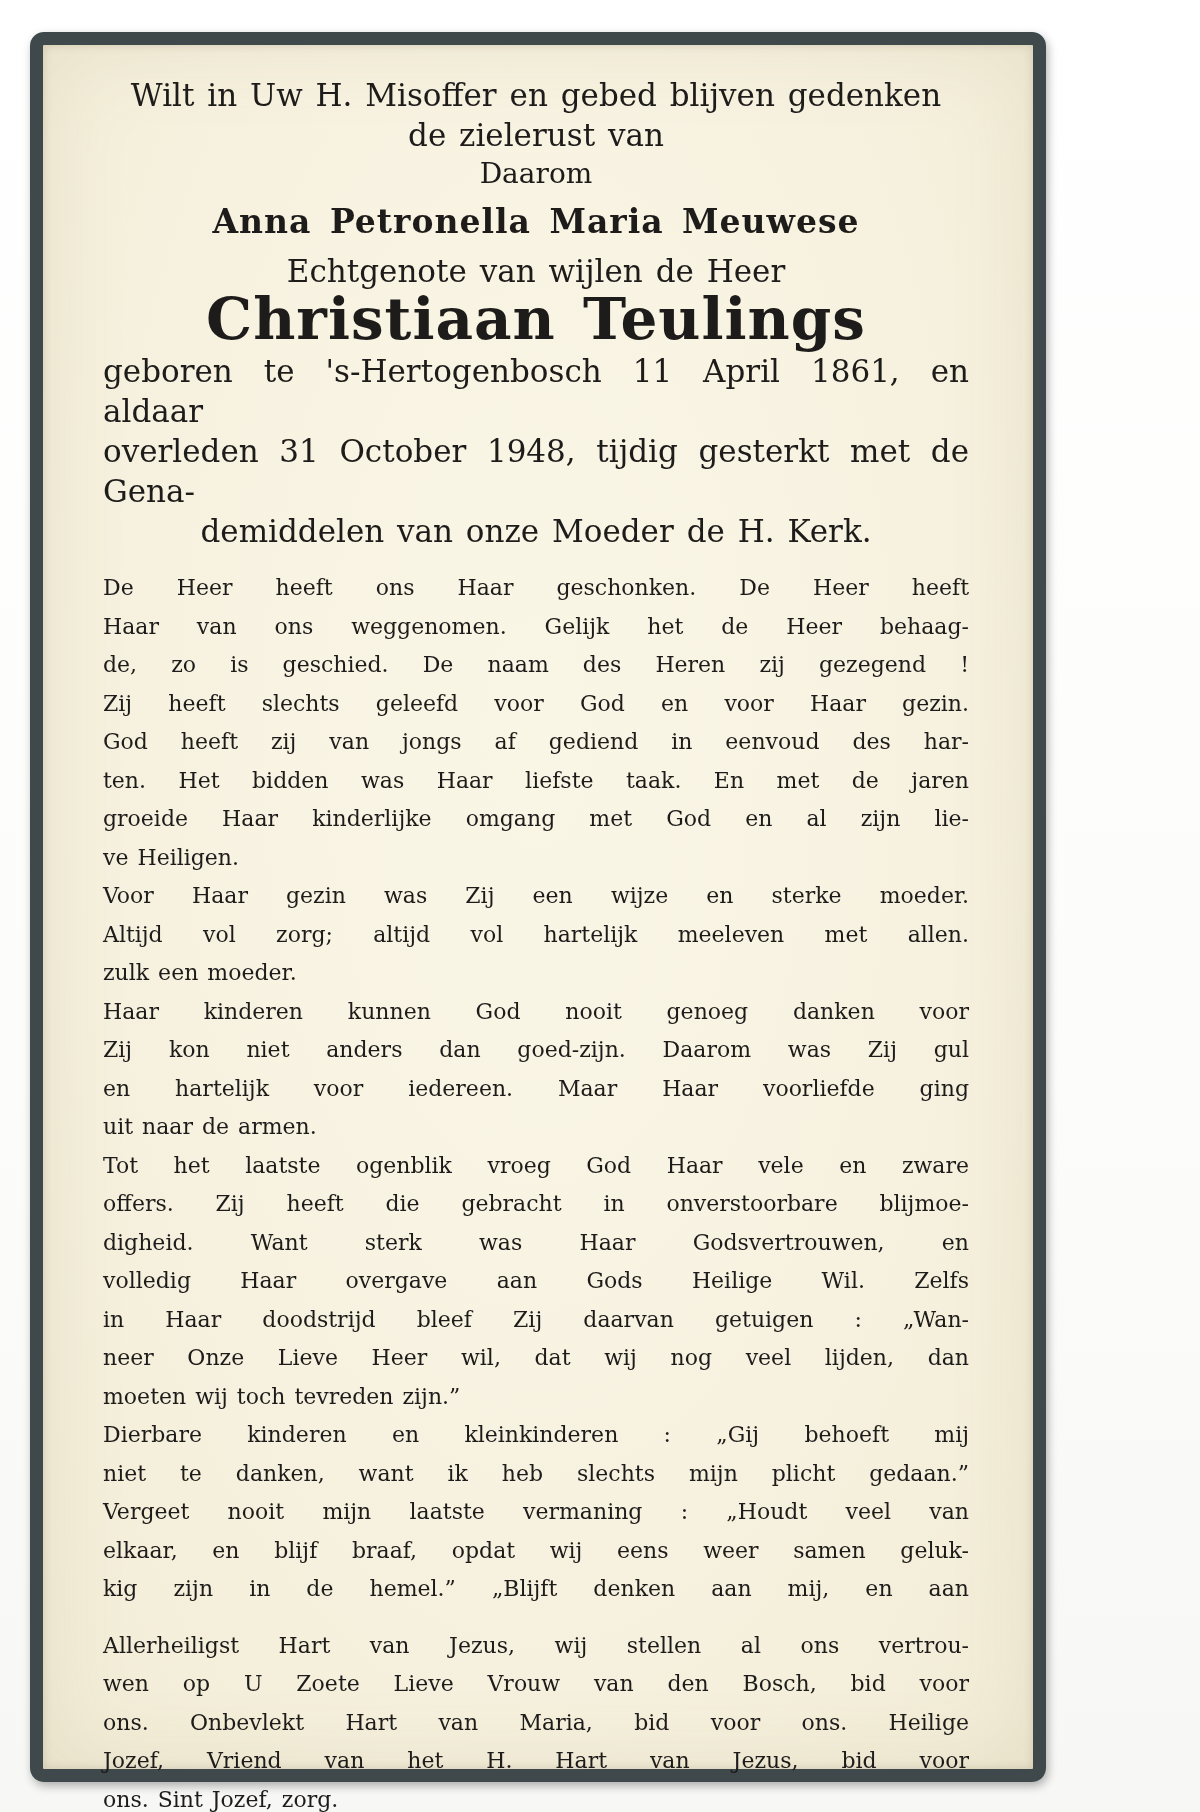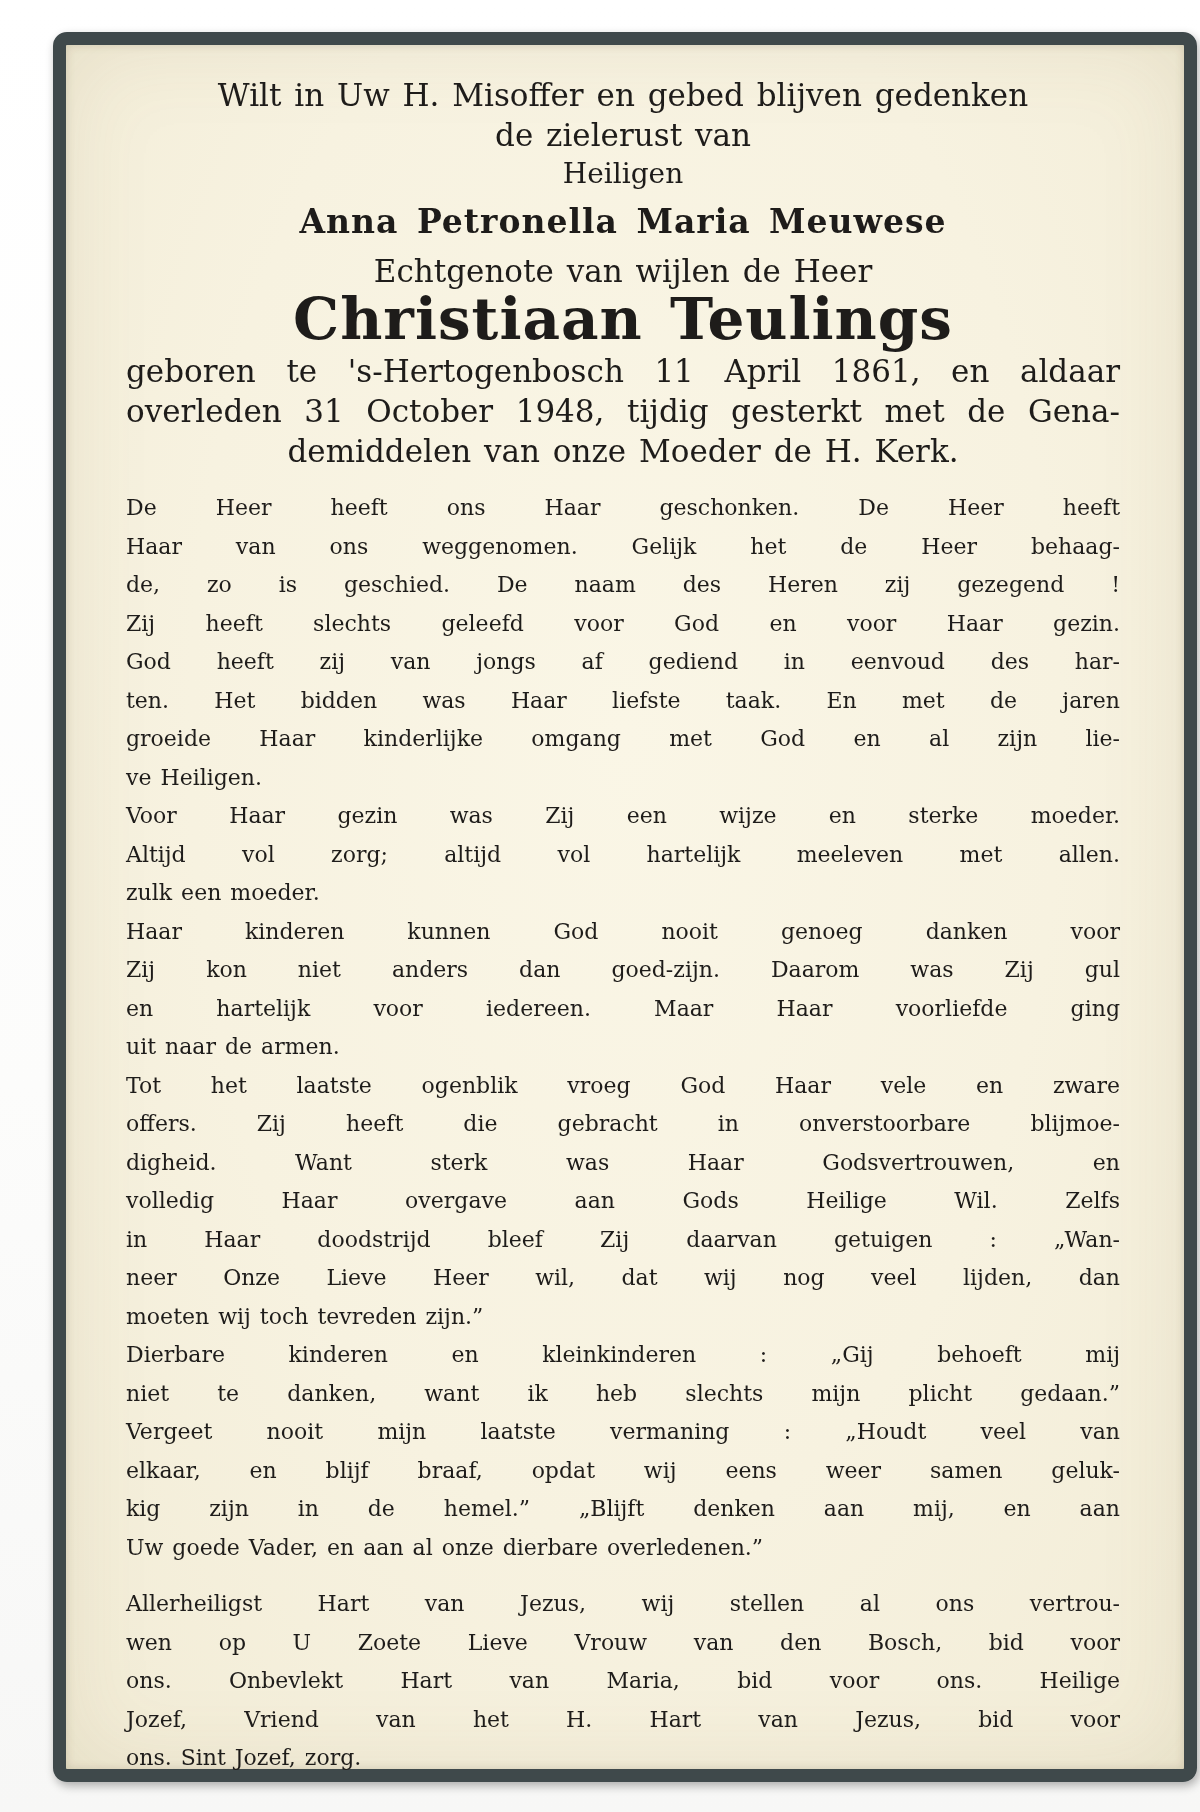--- a/index.html
+++ b/index.html
@@ -10,33 +10,32 @@
     position:relative;
     overflow:hidden;
   }
   .scan-bg{
     position:absolute;inset:0;
     background:linear-gradient(180deg,#ffffff 0%,#fcfcfb 60%,#f7f7f6 100%);
   }
   .card{
     position:absolute;
     left:30px;top:32px;
-    width:1144px;height:1750px;
+    width:1016px;height:1750px;
     box-sizing:border-box;
     background:
       radial-gradient(ellipse at 50% 40%, #faf6e6 0%, #f7f2e0 55%, #f2ecd6 100%);
     border:13px solid #3f494b;
     border-radius:14px;
     box-shadow:
       2px 4px 10px rgba(0,0,0,0.30),
       inset 0 0 90px rgba(120,100,50,0.10),
       inset 0 0 10px rgba(80,70,40,0.18);
     padding:30px 64px 0 60px;
     color:#1e1c1a;
-    margin-left:23px;
   }
   .center{text-align:center;}
   .intro{font-size:31px;line-height:40px;word-spacing:3px;}
   .honorific{font-size:28px;line-height:34px;margin-top:2px;word-spacing:2px;}
   .deceased{font-size:33px;line-height:54px;margin-top:4px;font-weight:700;letter-spacing:1px;word-spacing:6px;}
   .relation{font-size:31px;line-height:40px;margin-top:2px;word-spacing:3px;}
   .spouse{font-size:58px;line-height:52px;margin-top:2px;font-weight:700;letter-spacing:1px;word-spacing:6px;}
   .vitals{font-size:31px;line-height:40px;margin-top:6px;word-spacing:3px;}
   .bodytext{font-size:22px;line-height:38.5px;margin-top:18px;word-spacing:2px;}
   .para{margin:0;}
@@ -50,21 +49,21 @@
 </style>
 </head>
 <body>
 
 <div class="scan-bg"></div>
 
 <div class="card">
 
   <div class="center intro">Wilt in Uw H. Misoffer en gebed blijven gedenken</div>
   <div class="center intro">de zielerust van</div>
-  <div class="center honorific">Heiligen</div>
+  <div class="center honorific">Daarom</div>
   <div class="center deceased">Anna Petronella Maria Meuwese</div>
   <div class="center relation">Echtgenote van wijlen de Heer</div>
   <div class="center spouse">Christiaan Teulings</div>
 
   <div class="vitals">
       <div class="tline">geboren te 's-Hertogenbosch 11 April 1861, en aldaar</div>
       <div class="tline">overleden 31 October 1948, tijdig gesterkt met de Gena-</div>
       <div class="tline tlast-center">demiddelen van onze Moeder de H. Kerk.</div>
     </div>
 
@@ -98,21 +97,20 @@
         <div class="tline">in Haar doodstrijd bleef Zij daarvan getuigen : „Wan-</div>
         <div class="tline">neer Onze Lieve Heer wil, dat wij nog veel lijden, dan</div>
         <div class="tline tlast-left">moeten wij toch tevreden zijn.”</div>
       </div>
       <div class="para">
         <div class="tline">Dierbare kinderen en kleinkinderen : „Gij behoeft mij</div>
         <div class="tline">niet te danken, want ik heb slechts mijn plicht gedaan.”</div>
         <div class="tline">Vergeet nooit mijn laatste vermaning : „Houdt veel van</div>
         <div class="tline">elkaar, en blijf braaf, opdat wij eens weer samen geluk-</div>
         <div class="tline">kig zijn in de hemel.” „Blijft denken aan mij, en aan</div>
-        <div class="tline tlast-left">Uw goede Vader, en aan al onze dierbare overledenen.”</div>
       </div>
       <div class="para gap">
         <div class="tline">Allerheiligst Hart van Jezus, wij stellen al ons vertrou-</div>
         <div class="tline">wen op U Zoete Lieve Vrouw van den Bosch, bid voor</div>
         <div class="tline">ons. Onbevlekt Hart van Maria, bid voor ons. Heilige</div>
         <div class="tline">Jozef, Vriend van het H. Hart van Jezus, bid voor</div>
         <div class="tline tlast-left">ons. Sint Jozef, zorg.</div>
       </div>
     </div>
 

